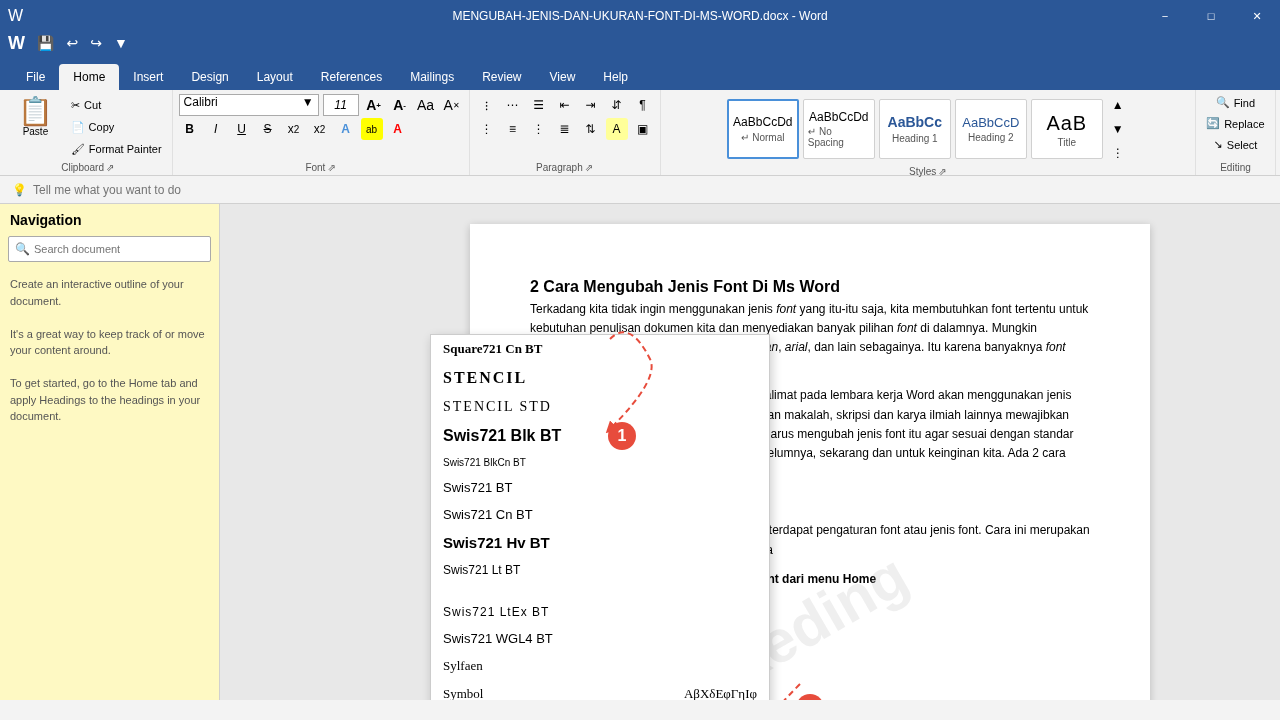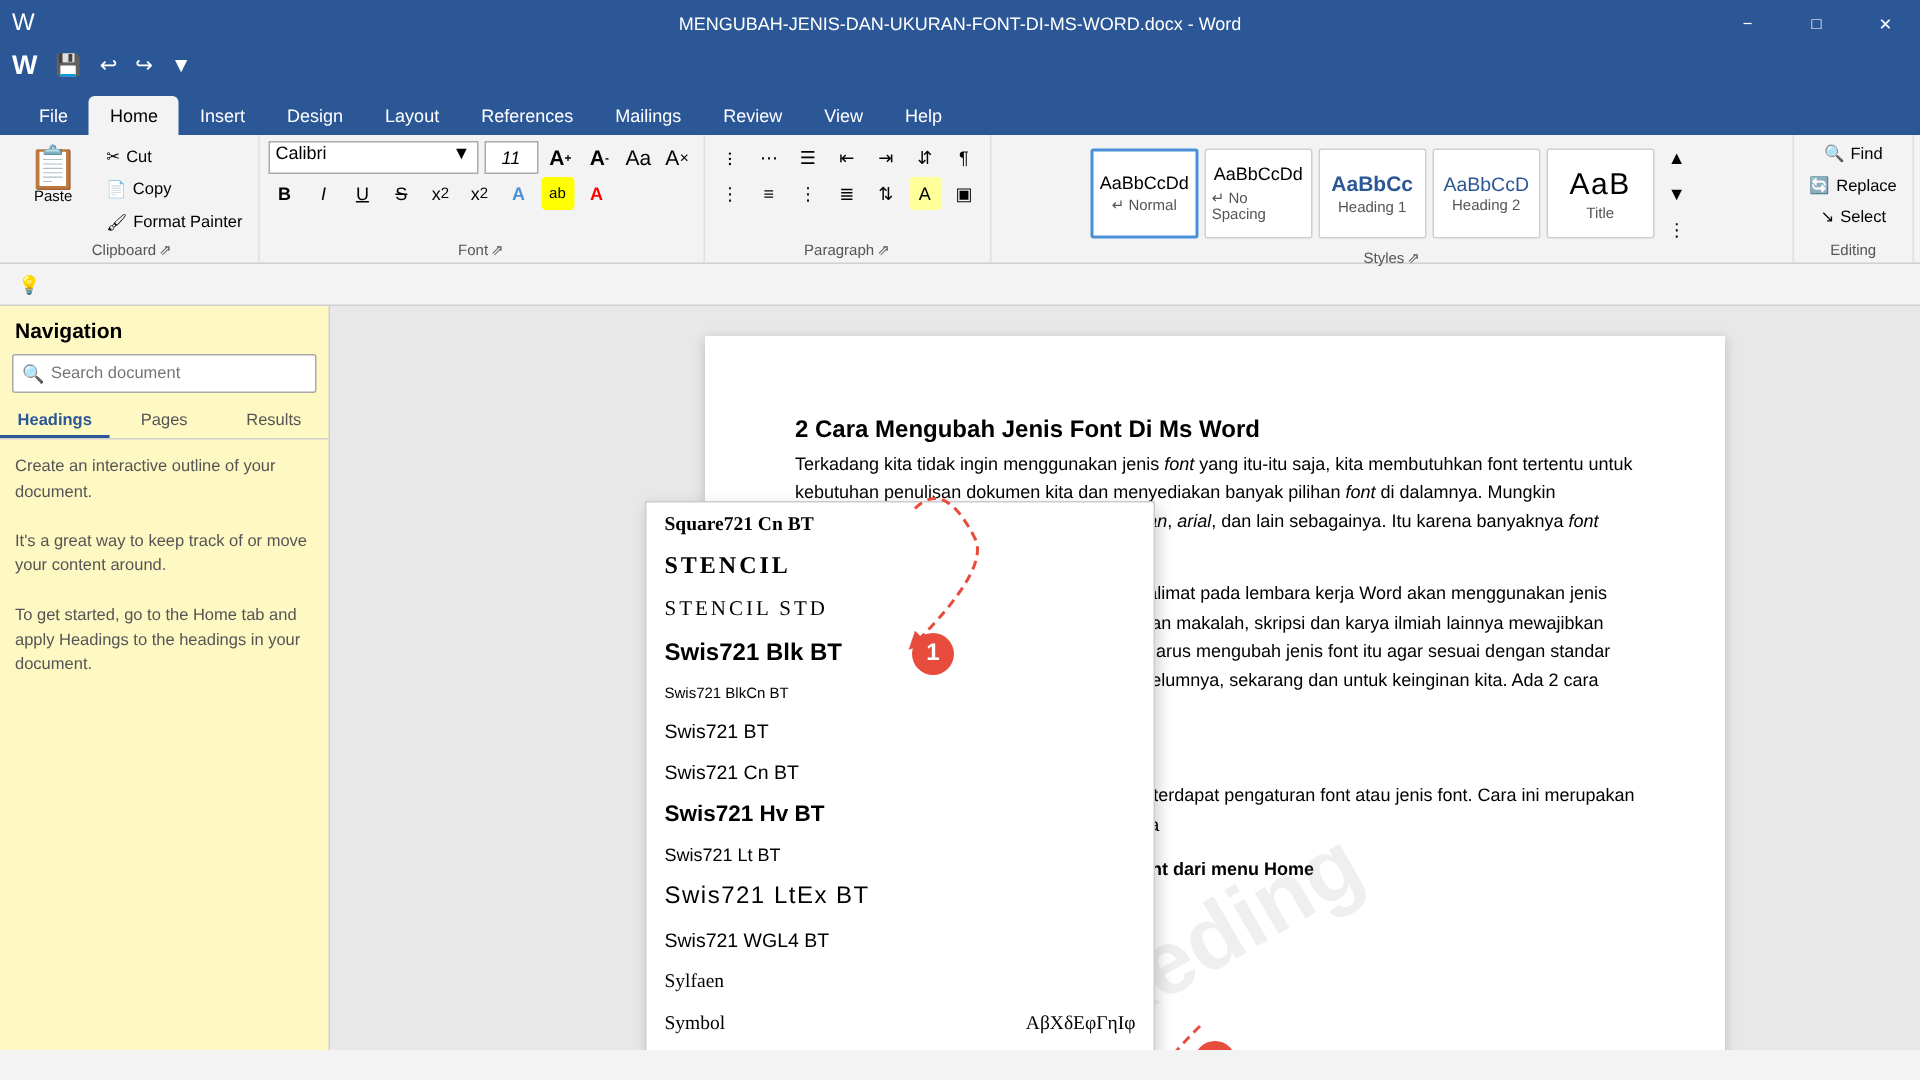--- a/index.html
+++ b/index.html
@@ -372,21 +372,21 @@
     }
     .font-item-square721cnbt { font-family: serif; font-weight: bold; }
     .font-item-stencil { font-family: serif; letter-spacing: 2px; font-weight: bold; font-size: 16px; }
     .font-item-stencil-std { font-family: serif; letter-spacing: 2px; font-size: 14px; }
     .font-item-swis721blkbt { font-weight: 900; font-size: 16px; }
     .font-item-swis721blkcnbt { font-weight: 400; font-size: 10px; }
     .font-item-swis721bt { font-size: 13px; }
     .font-item-swis721cnbt { font-size: 13px; }
     .font-item-swis721hvbt { font-weight: bold; font-size: 15px; }
     .font-item-swis721ltbt { font-size: 12px; font-weight: 300; }
-    .font-item-swis721ltexbt { font-size: 16px; font-weight: 300; letter-spacing: 1px; }
+    .font-item-swis721ltexbt { font-size: 12px; font-weight: 300; letter-spacing: 1px; margin-top: 16px; }
     .font-item-swis721wgl4bt { font-size: 13px; }
     .font-item-sylfaen { font-family: Georgia, serif; font-size: 13px; }
     .font-item-symbol { font-family: Symbol, serif; font-size: 13px; }
     .font-item-tahoma { font-family: Tahoma, sans-serif; }
     .circle-badge {
       width: 28px;
       height: 28px;
       border-radius: 50%;
       background: #e74c3c;
       color: white;
@@ -583,34 +583,30 @@
     </div>
     <div class="ribbon-group-label">
       <span>Editing</span>
     </div>
   </div>
 
 </div>
 
 <div id="tell-me-bar">
   <span>💡</span>
+  <input type="text" style="border: none; background: transparent; outline: none; font-size: 12px; width: 300px; color: rgb(85, 85, 85);" placeholder="Tell me what you want to do">
 </div>
 
 <div id="main-area">
 
   <div id="nav-panel">
     <div id="nav-header">Navigation</div>
     <div id="nav-search">
       <span>🔍</span>
       <input type="text" style="border: none; outline: none; font-size: 11px; flex: 1 1 0%; color: rgb(136, 136, 136);" placeholder="Search document">
-    </div>
-    <div id="nav-tabs">
-      <div class="nav-tab active">Headings</div>
-      <div class="nav-tab">Pages</div>
-      <div class="nav-tab">Results</div>
     </div>
     <div id="nav-info">
       <p>Create an interactive outline of your document.</p>
       <br>
       <p>It's a great way to keep track of or move your content around.</p>
       <br>
       <p>To get started, go to the Home tab and apply Headings to the headings in your document.</p>
     </div>
   </div>
 

